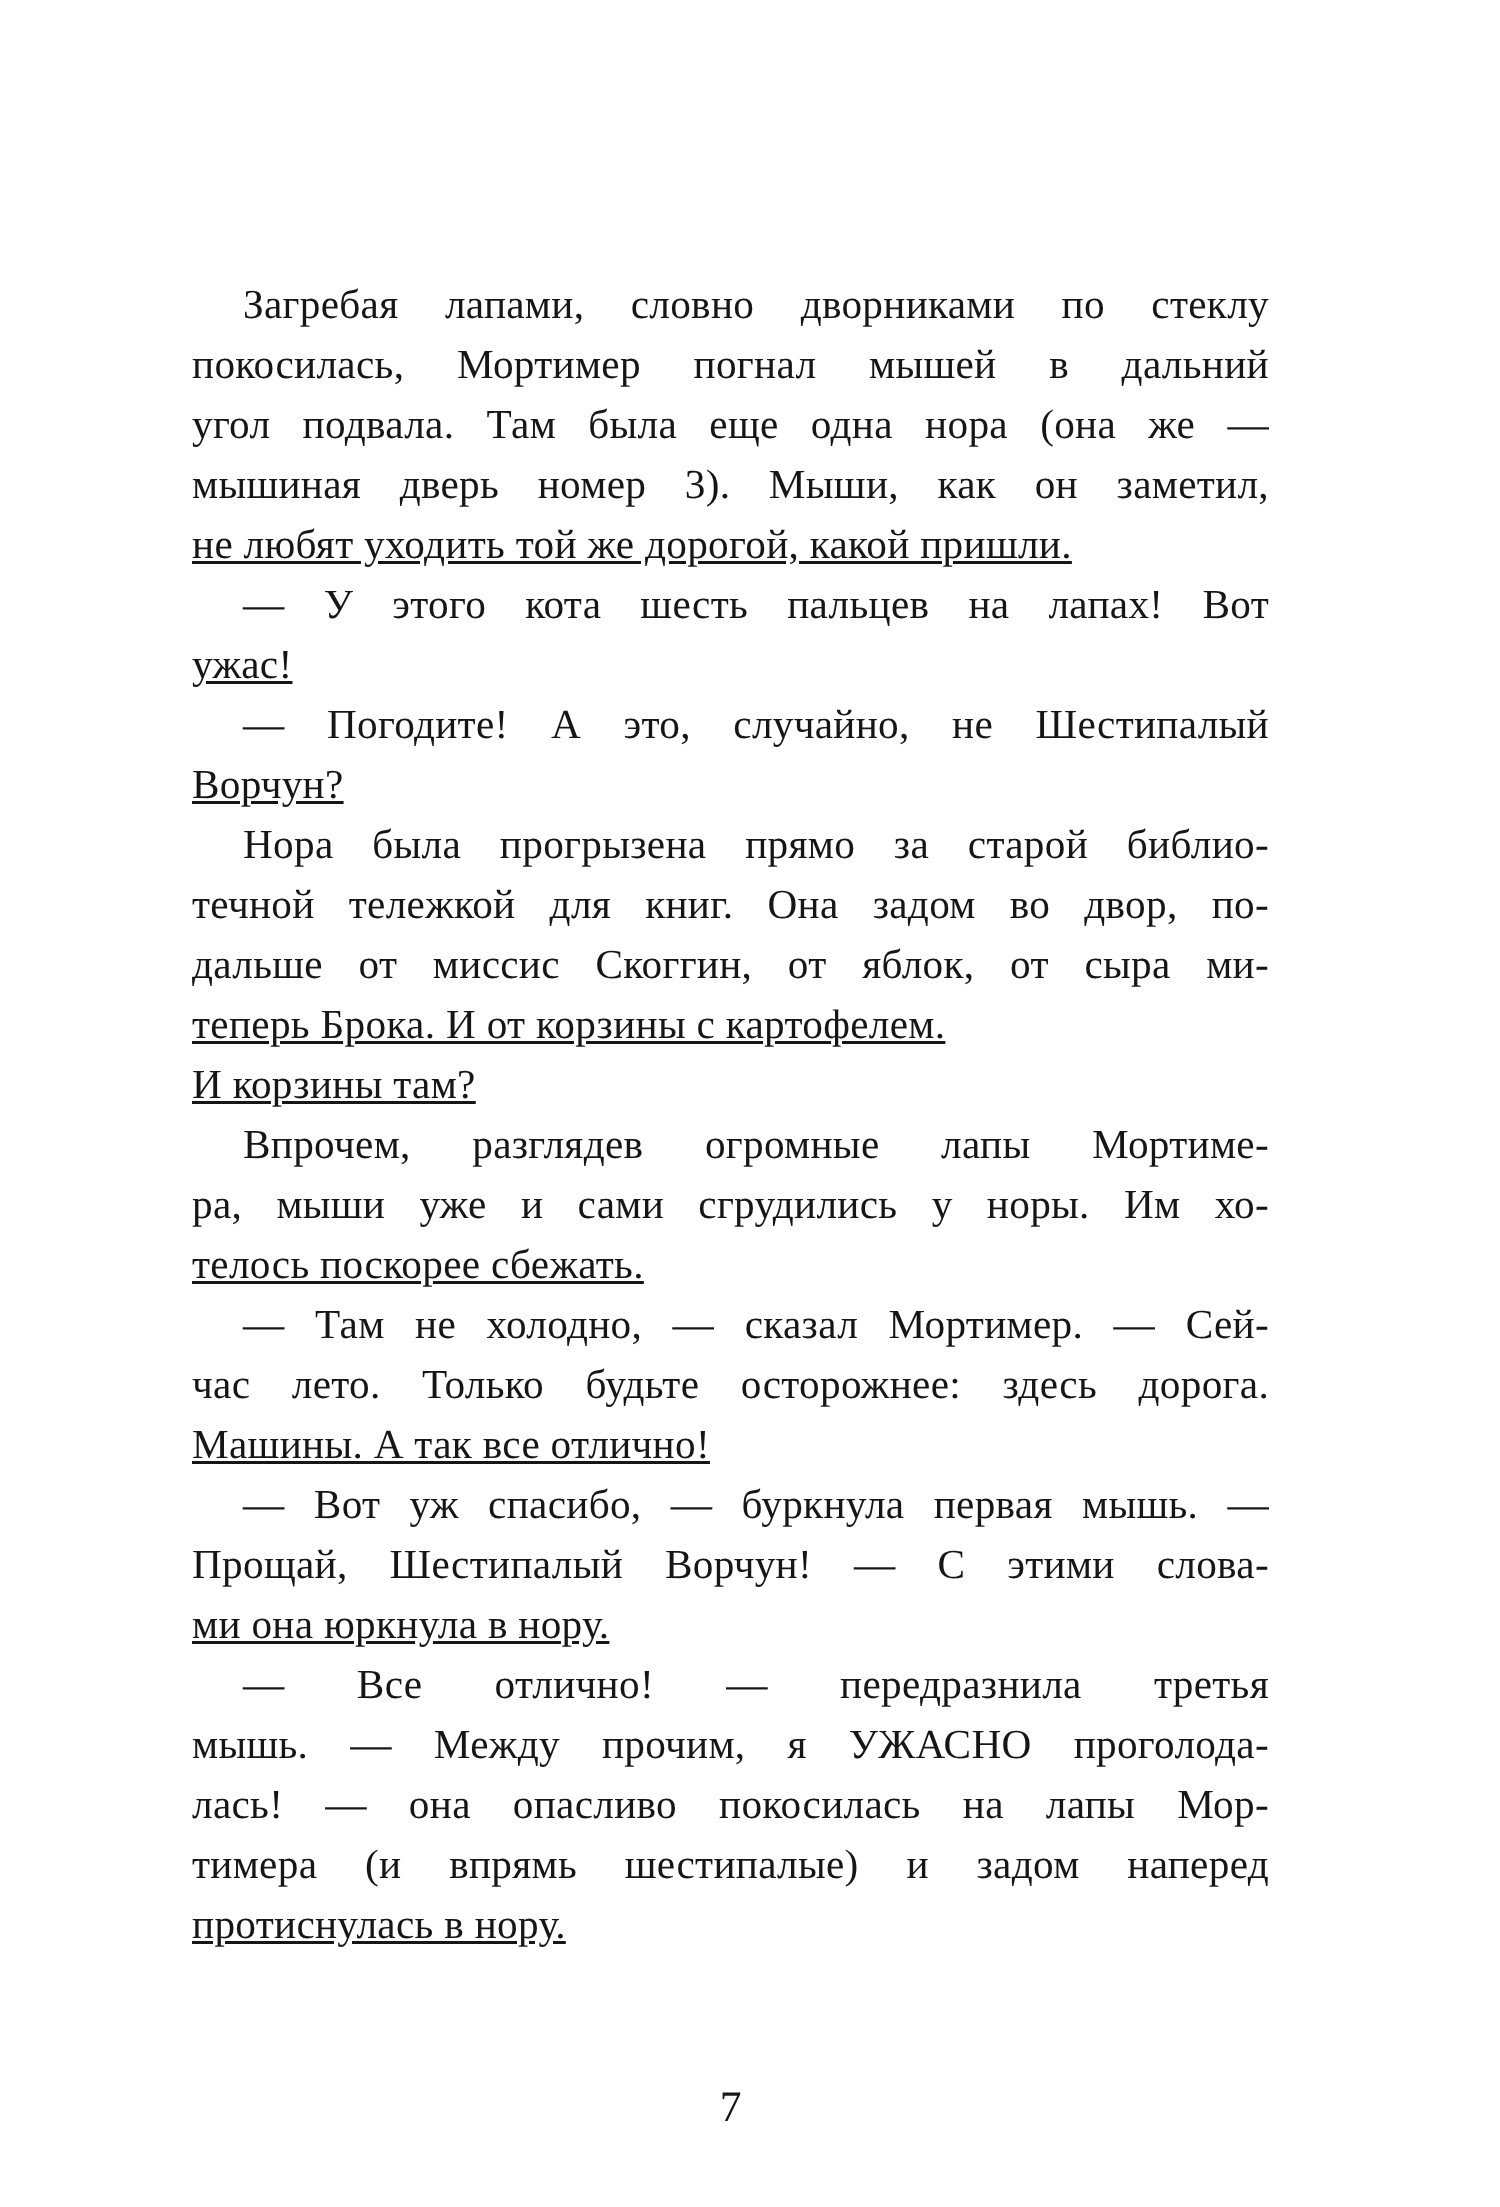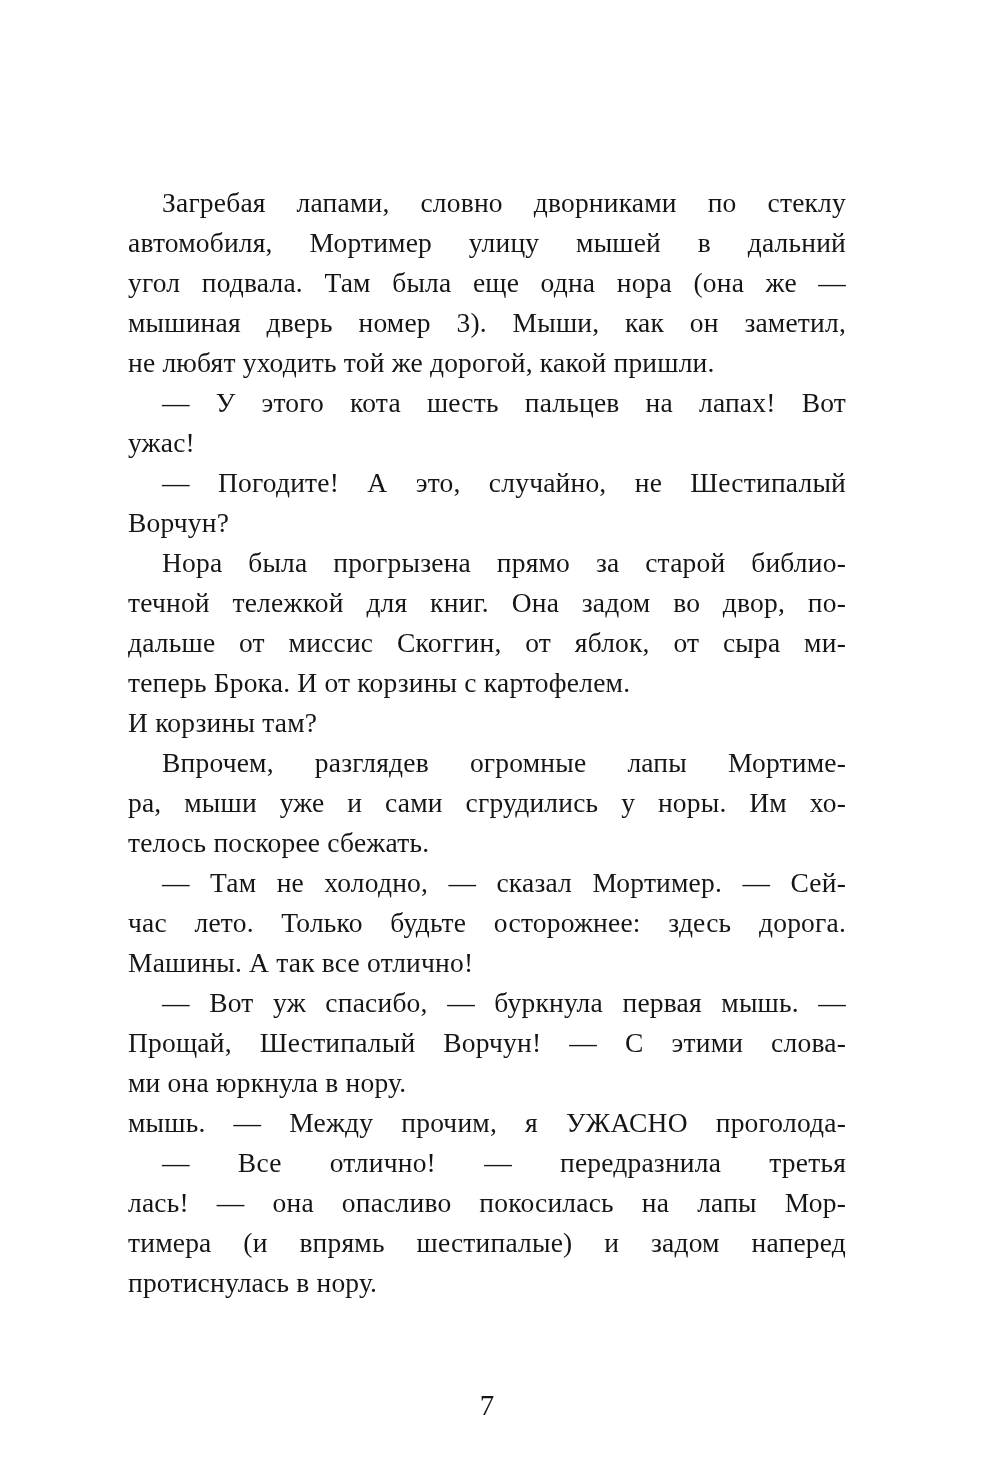--- a/index.html
+++ b/index.html
@@ -31,38 +31,39 @@
     text-align: justify;
     text-align-last: justify;
     text-justify: inter-word;
     letter-spacing: 0.2px;
   }
   .line.para-first {
     padding-left: 34px;
   }
   .line.para-last {
     text-align-last: left;
+    text-decoration: underline;
   }
   .page-number {
     position: absolute;
     left: 128px;
     top: 1348px;
     width: 718px;
     text-align: center;
     font-size: 29px;
     line-height: 40px;
   }
 </style>
 </head>
 <body>
 
 <div class="page">
   <div class="text-block">
       <div class="line para-first">Загребая лапами, словно дворниками по стеклу</div>
-      <div class="line">автомобиля, Мортимер улицу мышей в дальний</div>
+      <div class="line">покосилась, Мортимер погнал мышей в дальний</div>
       <div class="line">угол подвала. Там была еще одна нора (она же —</div>
       <div class="line">мышиная дверь номер 3). Мыши, как он заметил,</div>
       <div class="line para-last">не любят уходить той же дорогой, какой пришли.</div>
       <div class="line para-first">— У этого кота шесть пальцев на лапах! Вот</div>
       <div class="line para-last">ужас!</div>
       <div class="line para-first">— Погодите! А это, случайно, не Шестипалый</div>
       <div class="line para-last">Ворчун?</div>
       <div class="line para-first">Нора была прогрызена прямо за старой библио-</div>
       <div class="line">течной тележкой для книг. Она задом во двор, по-</div>
       <div class="line">дальше от миссис Скоггин, от яблок, от сыра ми-</div>
@@ -70,20 +71,20 @@
       <div class="line para-last">И корзины там?</div>
       <div class="line para-first">Впрочем, разглядев огромные лапы Мортиме-</div>
       <div class="line">ра, мыши уже и сами сгрудились у норы. Им хо-</div>
       <div class="line para-last">телось поскорее сбежать.</div>
       <div class="line para-first">— Там не холодно, — сказал Мортимер. — Сей-</div>
       <div class="line">час лето. Только будьте осторожнее: здесь дорога.</div>
       <div class="line para-last">Машины. А так все отлично!</div>
       <div class="line para-first">— Вот уж спасибо, — буркнула первая мышь. —</div>
       <div class="line">Прощай, Шестипалый Ворчун! — С этими слова-</div>
       <div class="line para-last">ми она юркнула в нору.</div>
+      <div class="line para-first">— Все отлично! — передразнила третья</div>
       <div class="line">мышь. — Между прочим, я УЖАСНО проголода-</div>
-      <div class="line para-first">— Все отлично! — передразнила третья</div>
       <div class="line">лась! — она опасливо покосилась на лапы Мор-</div>
       <div class="line">тимера (и впрямь шестипалые) и задом наперед</div>
       <div class="line para-last">протиснулась в нору.</div>
     </div>
   <div class="page-number">7</div>
 </div>
 
 </body></html>

